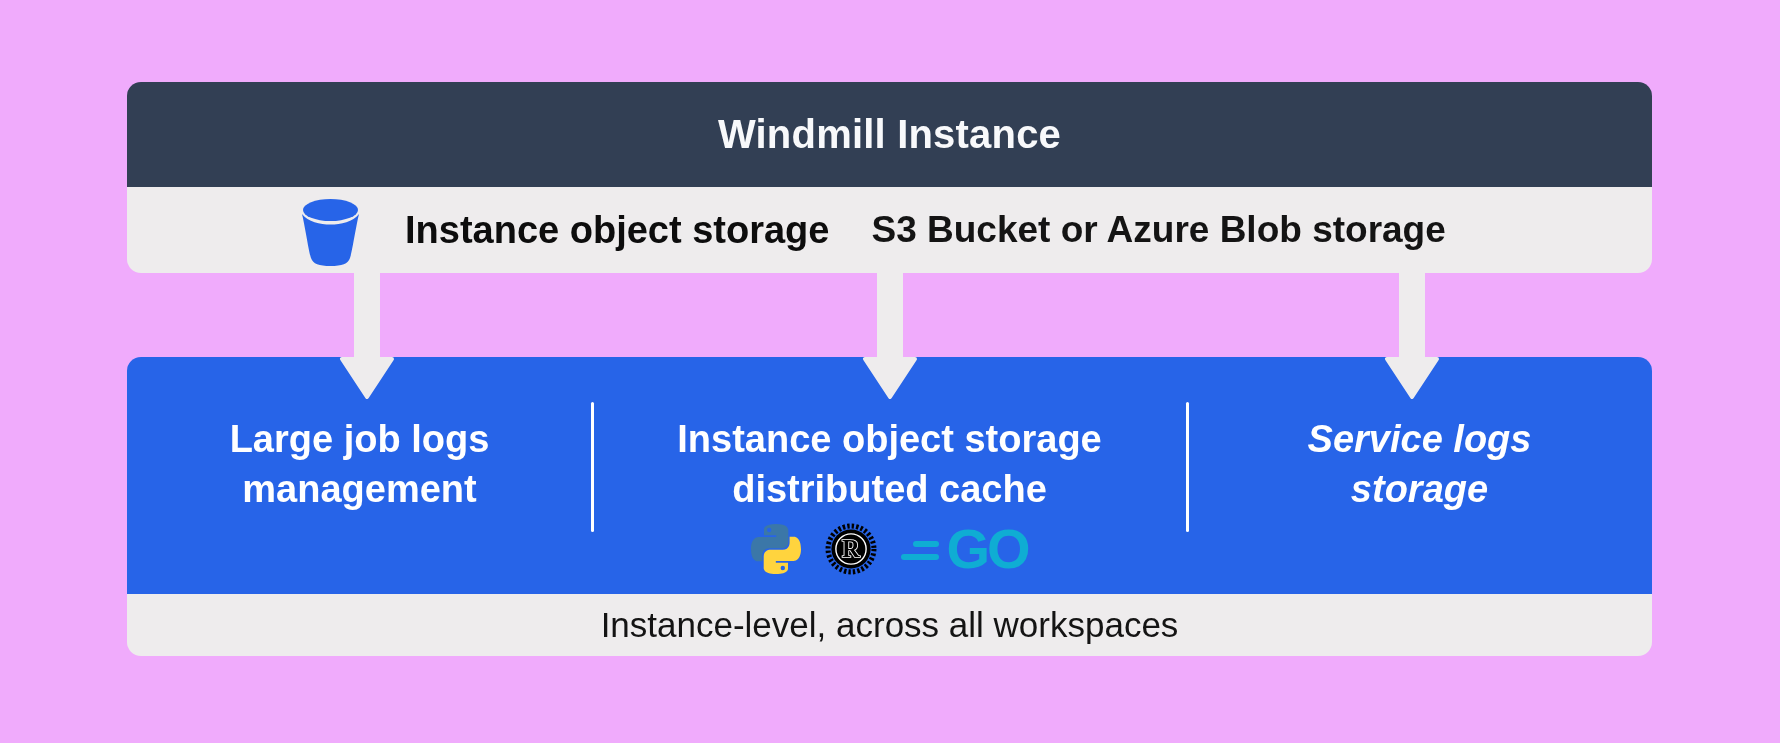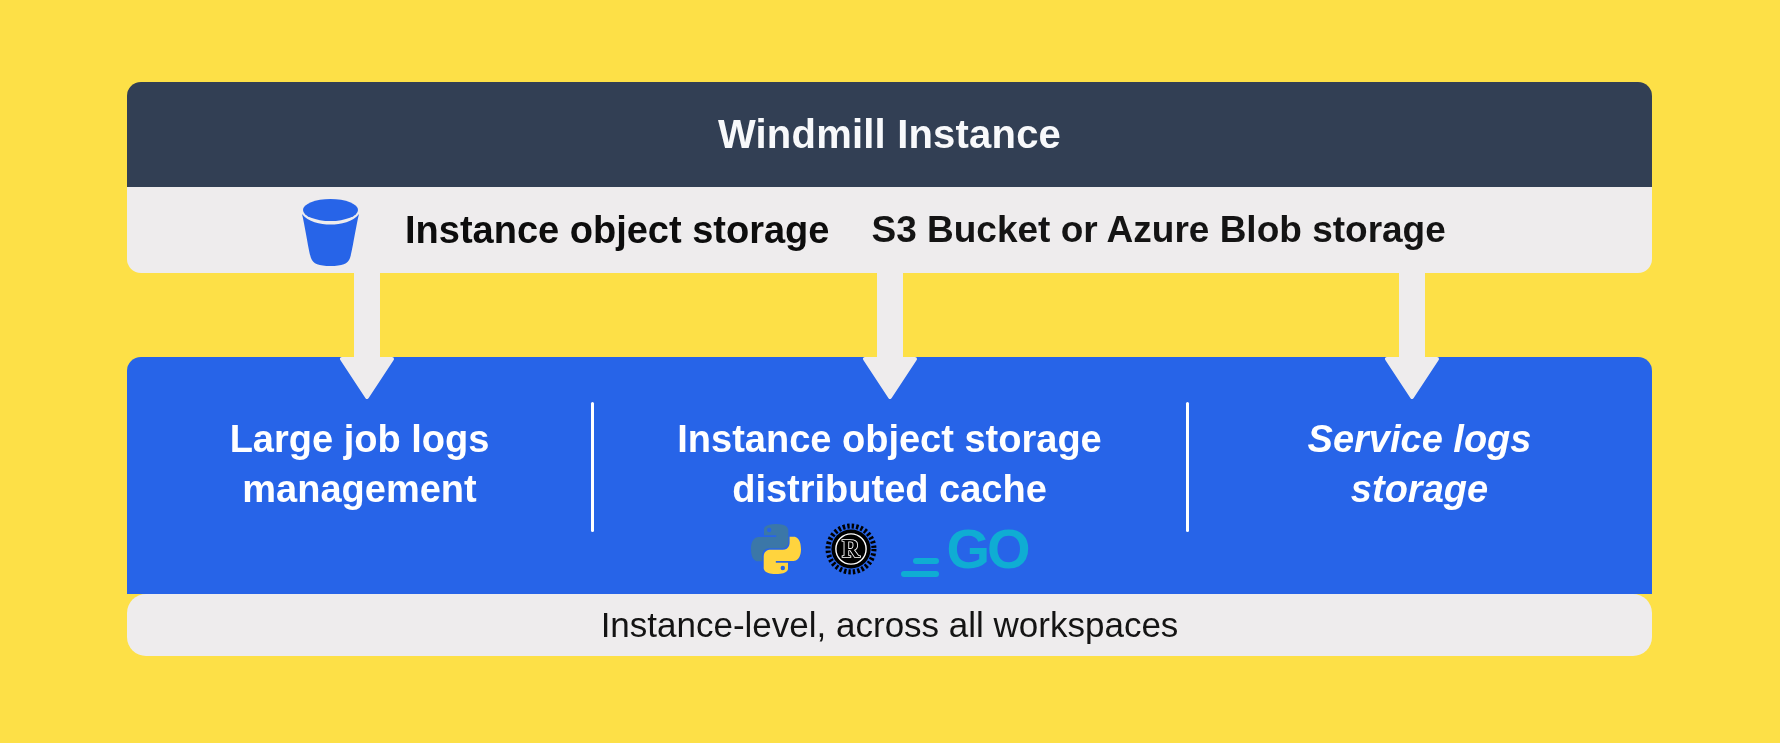--- a/index.html
+++ b/index.html
@@ -1,19 +1,19 @@
 <!DOCTYPE html>
 <html><head>
 <meta charset="utf-8">
 <style>
   * { margin:0; padding:0; box-sizing:border-box; }
   html,body { width:1780px; height:743px; background:#ffffff; overflow:hidden; }
   body { font-family:"Liberation Sans", sans-serif; }
 
-  .canvas { position:relative; width:1780px; height:743px; background:#fde047; }
+  .canvas { position:relative; width:1780px; height:743px; background:#f0abfc; }
   .diagram { position:absolute; left:127px; top:82px; width:1525px; }
 
   
   .top-block { border-radius:14px; overflow:hidden; }
   .header {
     height:105px; background:#323f54;
     display:flex; align-items:center; justify-content:center;
   }
   .title { color:#f8f9fb; font-size:40px; font-weight:700; letter-spacing:.2px; }
   .graybar {
@@ -43,33 +43,33 @@
   }
   .v-divider {
     position:absolute; top:45px; width:3px; height:130px;
     background:#ffffff; border-radius:2px;
   }
   .v-divider.d1 { left:464px; }
   .v-divider.d2 { left:1059px; }
   .icons-row { margin-top:7px; display:flex; align-items:center; gap:22px; height:56px; }
   .lang-icon { display:block; }
 
-  .go-logo { display:flex; align-items:flex-end; }
+  .go-logo { display:flex; align-items:center; }
   .go-lines { display:flex; flex-direction:column; align-items:flex-end; margin-right:7px; margin-top:2px; }
   .go-lines i { display:block; height:6px; background:#0fadd3; border-radius:3px; }
   .go-lines .l1 { width:26px; margin-bottom:7px; }
   .go-lines .l2 { width:38px; }
   .go-text {
     font-size:56px; font-weight:800; color:#0fadd3;
     letter-spacing:-3px; line-height:1;
   }
 
   .footer {
     height:62px; background:#eeeced;
-    display:flex; align-items:center; justify-content:center;border-radius:19px;
+    display:flex; align-items:center; justify-content:center;
   }
   .footer-label { font-size:35px; font-weight:400; color:#141414; }
 </style>
 </head>
 <body>
 
 <div class="canvas">
   <div class="diagram">
 
     <div class="top-block">

